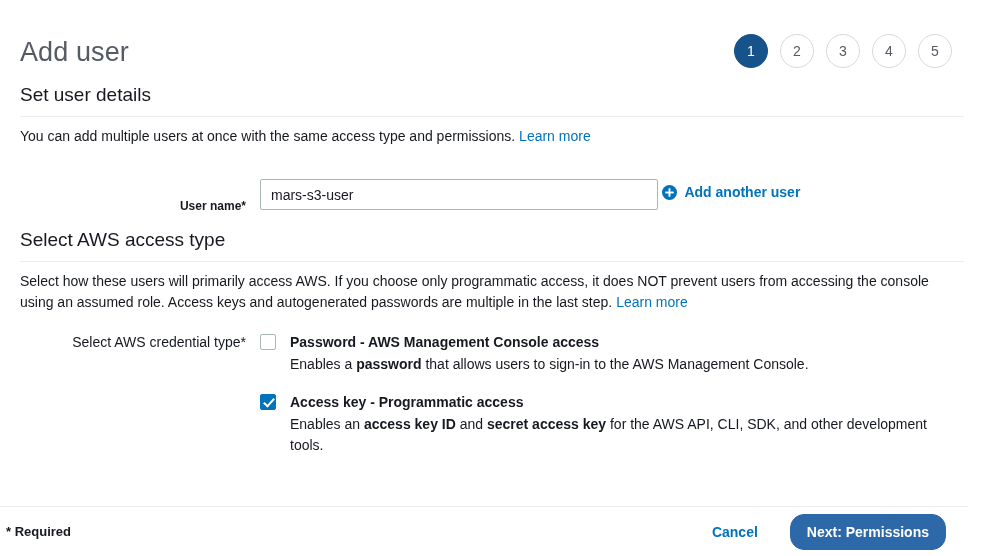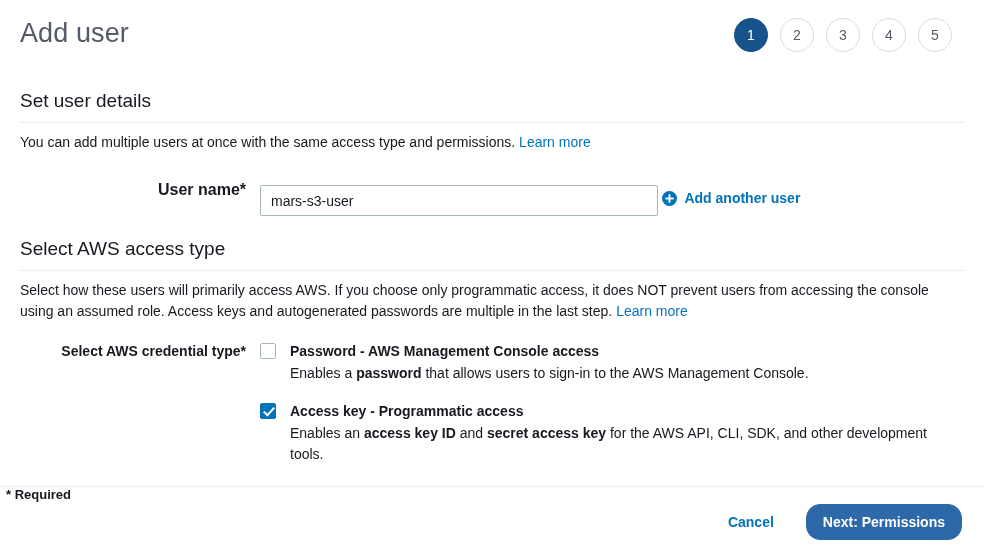--- a/index.html
+++ b/index.html
@@ -16,21 +16,21 @@
   .page {
     position: relative;
     width: 984px;
     height: 556px;
     overflow: hidden;
   }
 
   
   .header {
     display: flex;
-    align-items: flex-start;
+    align-items: flex-end;
     justify-content: space-between;
     padding: 18px 24px 0 20px;
     height: 68px;
     gap: 8px;
   }
   .page-title {
     font-size: 27px;
     font-weight: 400;
     color: #545b64;
     letter-spacing: 0.1px;
@@ -61,21 +61,21 @@
   }
 
   
   .content {
     padding: 0 20px;
   }
   .section-title {
     font-size: 19px;
     font-weight: 400;
     color: #16191f;
-    margin: 22px 0 10px 0;
+    margin: 16px 0 10px 0;
   }
   .divider {
     height: 1px;
     background: #eaeded;
     width: 100%;
   }
   .section-desc {
     font-size: 14px;
     color: #16191f;
     line-height: 1.45;
@@ -92,23 +92,24 @@
   .form-row {
     display: flex;
     align-items: flex-start;
     margin-top: 22px;
   }
   .form-label {
     width: 240px;
     text-align: right;
     padding-right: 14px;
     padding-top: 7px;
-    font-size: 16px;
-    font-weight: bold;
-    color: #16191f;
+    font-size: 12px;
+    font-weight: bold;
+    color: #16191f;
+    margin-top: 24px;
   }
   .form-field { flex: 1; }
   input.text-input {
     width: 398px;
     height: 31px;
     padding: 4px 10px;
     font-size: 14px;
     font-family: "Liberation Sans", sans-serif;
     color: #16191f;
     border: 1px solid #aab7b8;
@@ -139,21 +140,21 @@
     display: flex;
     align-items: flex-start;
     margin-top: 20px;
   }
   .cred-label {
     width: 240px;
     text-align: right;
     padding-right: 14px;
     padding-top: 2px;
     font-size: 14px;
-    font-weight: bold;
+    font-weight: normal;
     color: #16191f;
   }
   .cred-options { flex: 1; }
   .option {
     display: flex;
     align-items: flex-start;
     margin-bottom: 17px;
   }
   .option:last-child { margin-bottom: 0; }
   .checkbox {
@@ -194,25 +195,26 @@
     display: block;
     margin-bottom: 1px;
   }
   .option-desc { font-weight: 400; }
   .option-desc b { font-weight: bold; }
 
   
   .footer {
     position: absolute;
     left: 0;
-    right: 0;
+    right: 16px;
     bottom: 0;
-    height: 70px;
+    height: 50px;
     border-top: 1px solid #eaeded;
     display: flex;
+    align-items: center;
     justify-content: space-between;
     padding: 0 22px 0 4px;
     background: #ffffff;
   }
   .required-note {
     font-size: 13px;
     font-weight: bold;
     color: #16191f;
     padding-left: 2px;
   }

